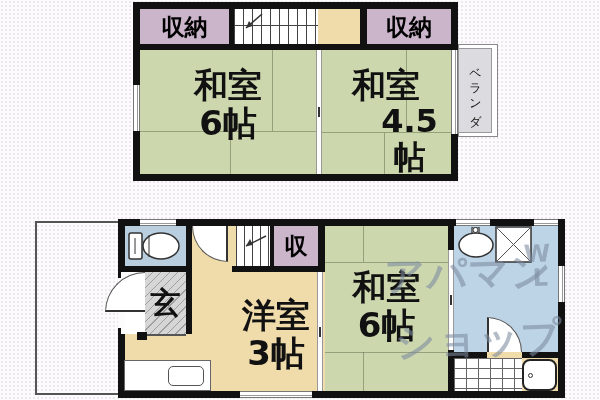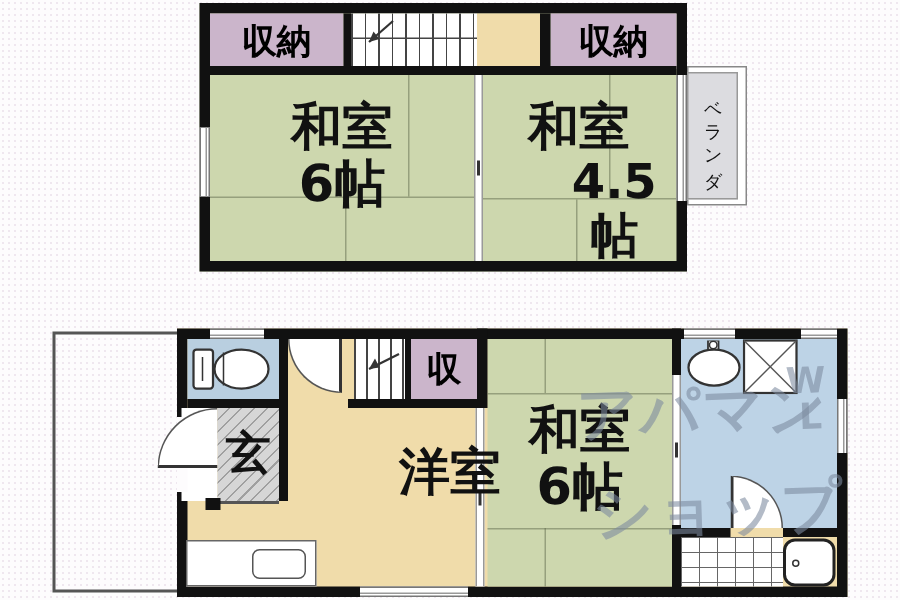--- a/index.html
+++ b/index.html
@@ -117,22 +117,23 @@
     <line x1="28" y1="6" x2="8" y2="16" stroke="#333" stroke-width="1.5"></line>
     <polygon points="8,16 15,15 12,9" fill="#333"></polygon>
   </svg>
   <div class="a wall" style="left:270px;top:226px;width:4px;height:40px;z-index:3;"></div>
   <div class="a" style="left:274px;top:226px;width:44px;height:40px;background:#cbb5cb;z-index:2;display:flex;align-items:center;justify-content:center;">
     <span class="fs24">収</span>
   </div>
   <div class="a wall" style="left:232px;top:266px;width:88px;height:6px;z-index:3;"></div>
   <div class="a wall" style="left:318px;top:219px;width:7px;height:53px;z-index:3;"></div>
 
-  <div class="a room-label" style="left:236px;top:296px;width:80px;z-index:4;margin-left:24px;">
+  <div class="a room-label" style="left:236px;top:296px;width:80px;z-index:4;">
     <div class="fs34">洋室</div>
+    <div class="fs34">3帖</div>
   </div>
   <div class="a slide-v" style="left:317px;top:272px;width:6px;height:119px;z-index:3;"></div>
   <div class="a win-h" style="left:240px;top:391px;width:72px;height:7px;z-index:4;"></div>
 
   <div class="a" style="left:325px;top:226px;width:123px;height:165px;background:#cdd7ae;z-index:2;"></div>
   <div class="a tline" style="left:325px;top:262px;width:123px;height:1px;z-index:3;"></div>
   <div class="a tline" style="left:363px;top:226px;width:1px;height:36px;z-index:3;"></div>
   <div class="a tline" style="left:325px;top:352px;width:123px;height:1px;z-index:3;"></div>
   <div class="a tline" style="left:363px;top:352px;width:1px;height:39px;z-index:3;"></div>
   <div class="a room-label" style="left:325px;top:268px;width:123px;z-index:4;">

